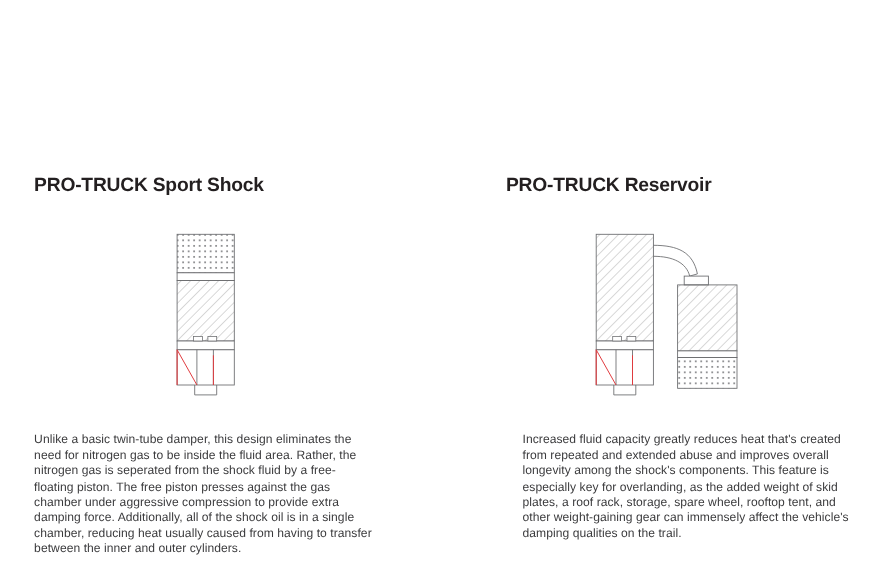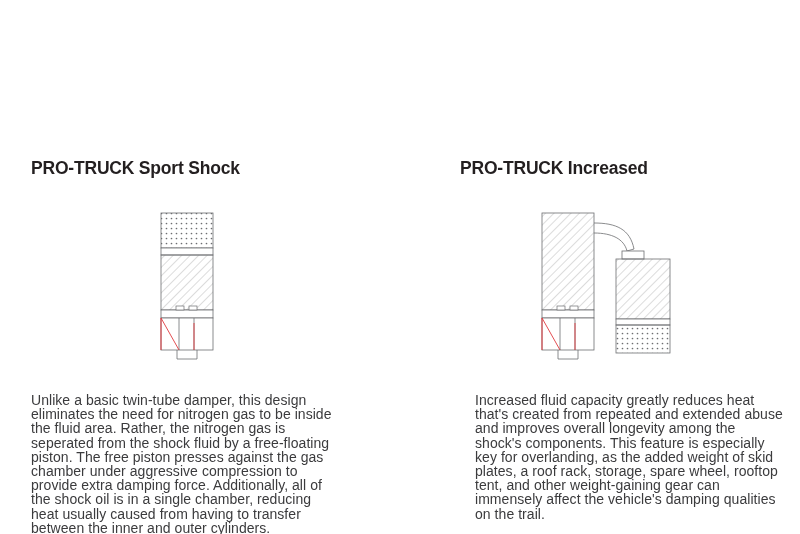--- a/index.html
+++ b/index.html
@@ -58,21 +58,21 @@
   }
   .fig-svg {
     display: block;
     margin: 0 auto;
   }
   .col.left .fig-svg { margin-left: 118px; }
   .col.right .fig-svg { margin-left: 70px; }
 
   .body-text {
     margin-top: 22px;
-    font-size: 14px;
+    font-size: 11px;
     line-height: 14.2px;
     color: #3b3b3d;
     width: 308px;
     letter-spacing: 0.05px;
   }
   .col.right .body-text {
     width: 310px;
     margin-left: 15px;
   }
 </style>
@@ -119,21 +119,21 @@
             <path d="M 28 139 L 28 148 L 48 148 L 48 139" fill="none" stroke="#6d6e71" stroke-width="0.8"></path>
           </svg>
         </div>
 
         <p class="body-text">Unlike a basic twin-tube damper, this design eliminates the need for nitrogen gas to be inside the fluid area. Rather, the nitrogen gas is seperated from the shock fluid by a free-floating piston. The free piston presses against the gas chamber under aggressive compression to provide extra damping force. Additionally, all of the shock oil is in a single chamber, reducing heat usually caused from having to transfer between the inner and outer cylinders.</p>
       </div>
     </div>
 
     <div class="col right">
       <div class="col-inner">
-        <h1 class="heading">PRO-TRUCK Increased</h1>
+        <h1 class="heading">PRO-TRUCK Reservoir</h1>
 
         <div class="figure">
           <svg class="fig-svg" width="170" height="150" viewBox="0 0 170 150">
             <defs>
               <pattern id="hatchR" width="6" height="6" patternTransform="rotate(45)" patternUnits="userSpaceOnUse">
                 <line x1="0" y1="0" x2="0" y2="6" stroke="#9b9b9b" stroke-width="0.7"></line>
               </pattern>
               <pattern id="dotsR" width="5" height="5" patternUnits="userSpaceOnUse">
                 <circle cx="2.5" cy="2.5" r="0.85" fill="#6d6e71"></circle>
               </pattern>

